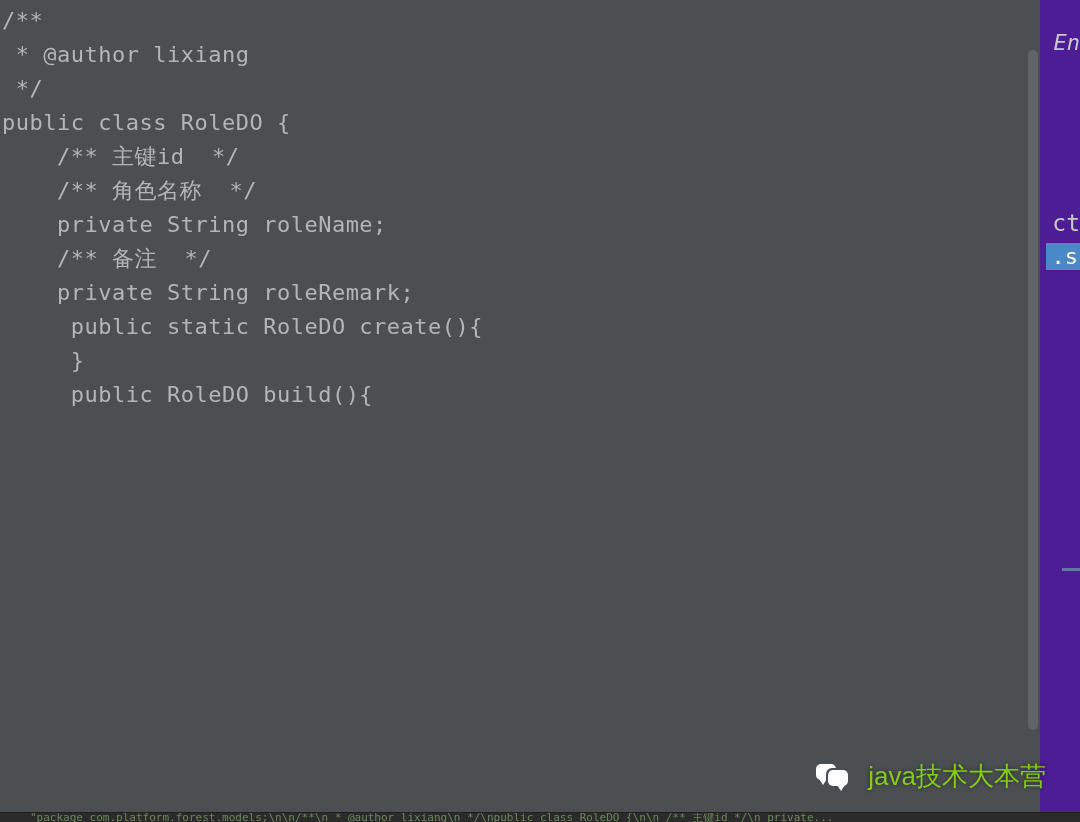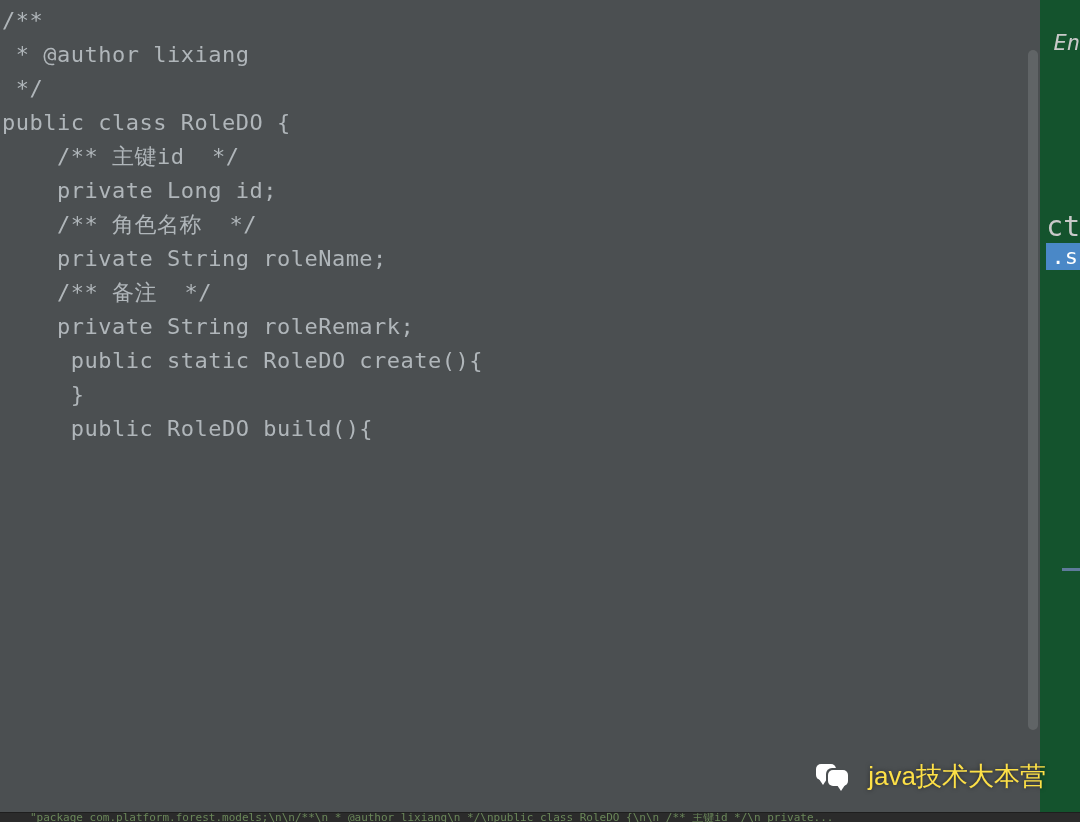--- a/index.html
+++ b/index.html
@@ -33,21 +33,21 @@
       color: #b0b6ba;
       padding-left: 2px;
       letter-spacing: 0.5px;
     }
     .right-strip {
       position: absolute;
       right: 0;
       top: 0;
       width: 40px;
       height: 100%;
-      background: #14532d;
+      background: #4c1d95;
     }
     .scrollbar-track {
       position: absolute;
       right: 40px;
       top: 0;
       width: 14px;
       height: 100%;
       background: #4b4f51;
     }
     .scrollbar-thumb {
@@ -66,21 +66,21 @@
       color: #c9c9c9;
       font-style: italic;
       font-size: 22px;
       font-family: "Menlo", "Consolas", monospace;
     }
     .right-hint-ct {
       position: absolute;
       right: 0;
       top: 210px;
       color: #c9c9c9;
-      font-size: 28px;
+      font-size: 23px;
       font-family: "Menlo", "Consolas", monospace;
     }
     .right-hint-s {
       position: absolute;
       right: 0;
       top: 243px;
       color: #ffffff;
       background: #4a88c7;
       font-size: 22px;
       padding: 1px 2px 1px 6px;
@@ -94,21 +94,21 @@
       height: 3px;
       background: #5f7a9b;
     }
     .watermark {
       position: absolute;
       right: 34px;
       bottom: 28px;
       display: flex;
       align-items: center;
       gap: 18px;
-      color: #fde047;
+      color: #84cc16;
       font-family: "PingFang SC","Microsoft YaHei",sans-serif;
       font-size: 26px;
       text-shadow: 0 0 4px rgba(0,0,0,0.5);
       z-index: 50;
     }
     .wm-icon {
       width: 34px;
       height: 34px;
       position: relative;
       display: inline-block;
@@ -184,21 +184,20 @@
   <div class="top-strip"></div>
 
   <div class="code-area">
     <div class="line">/**</div>
     <div class="line"> * @author lixiang</div>
     <div class="line"> */</div>
     <div class="line">public class RoleDO {</div>
     <div class="line"></div>
     <div class="line"></div>
     <div class="line">    /** 主键id  */</div>
-    <div class="line">    private Long id;</div>
     <div class="line"></div>
     <div class="line">    /** 角色名称  */</div>
     <div class="line">    private String roleName;</div>
     <div class="line"></div>
     <div class="line">    /** 备注  */</div>
     <div class="line">    private String roleRemark;</div>
     <div class="line"></div>
     <div class="line"></div>
     <div class="line"></div>
     <div class="line"></div>

